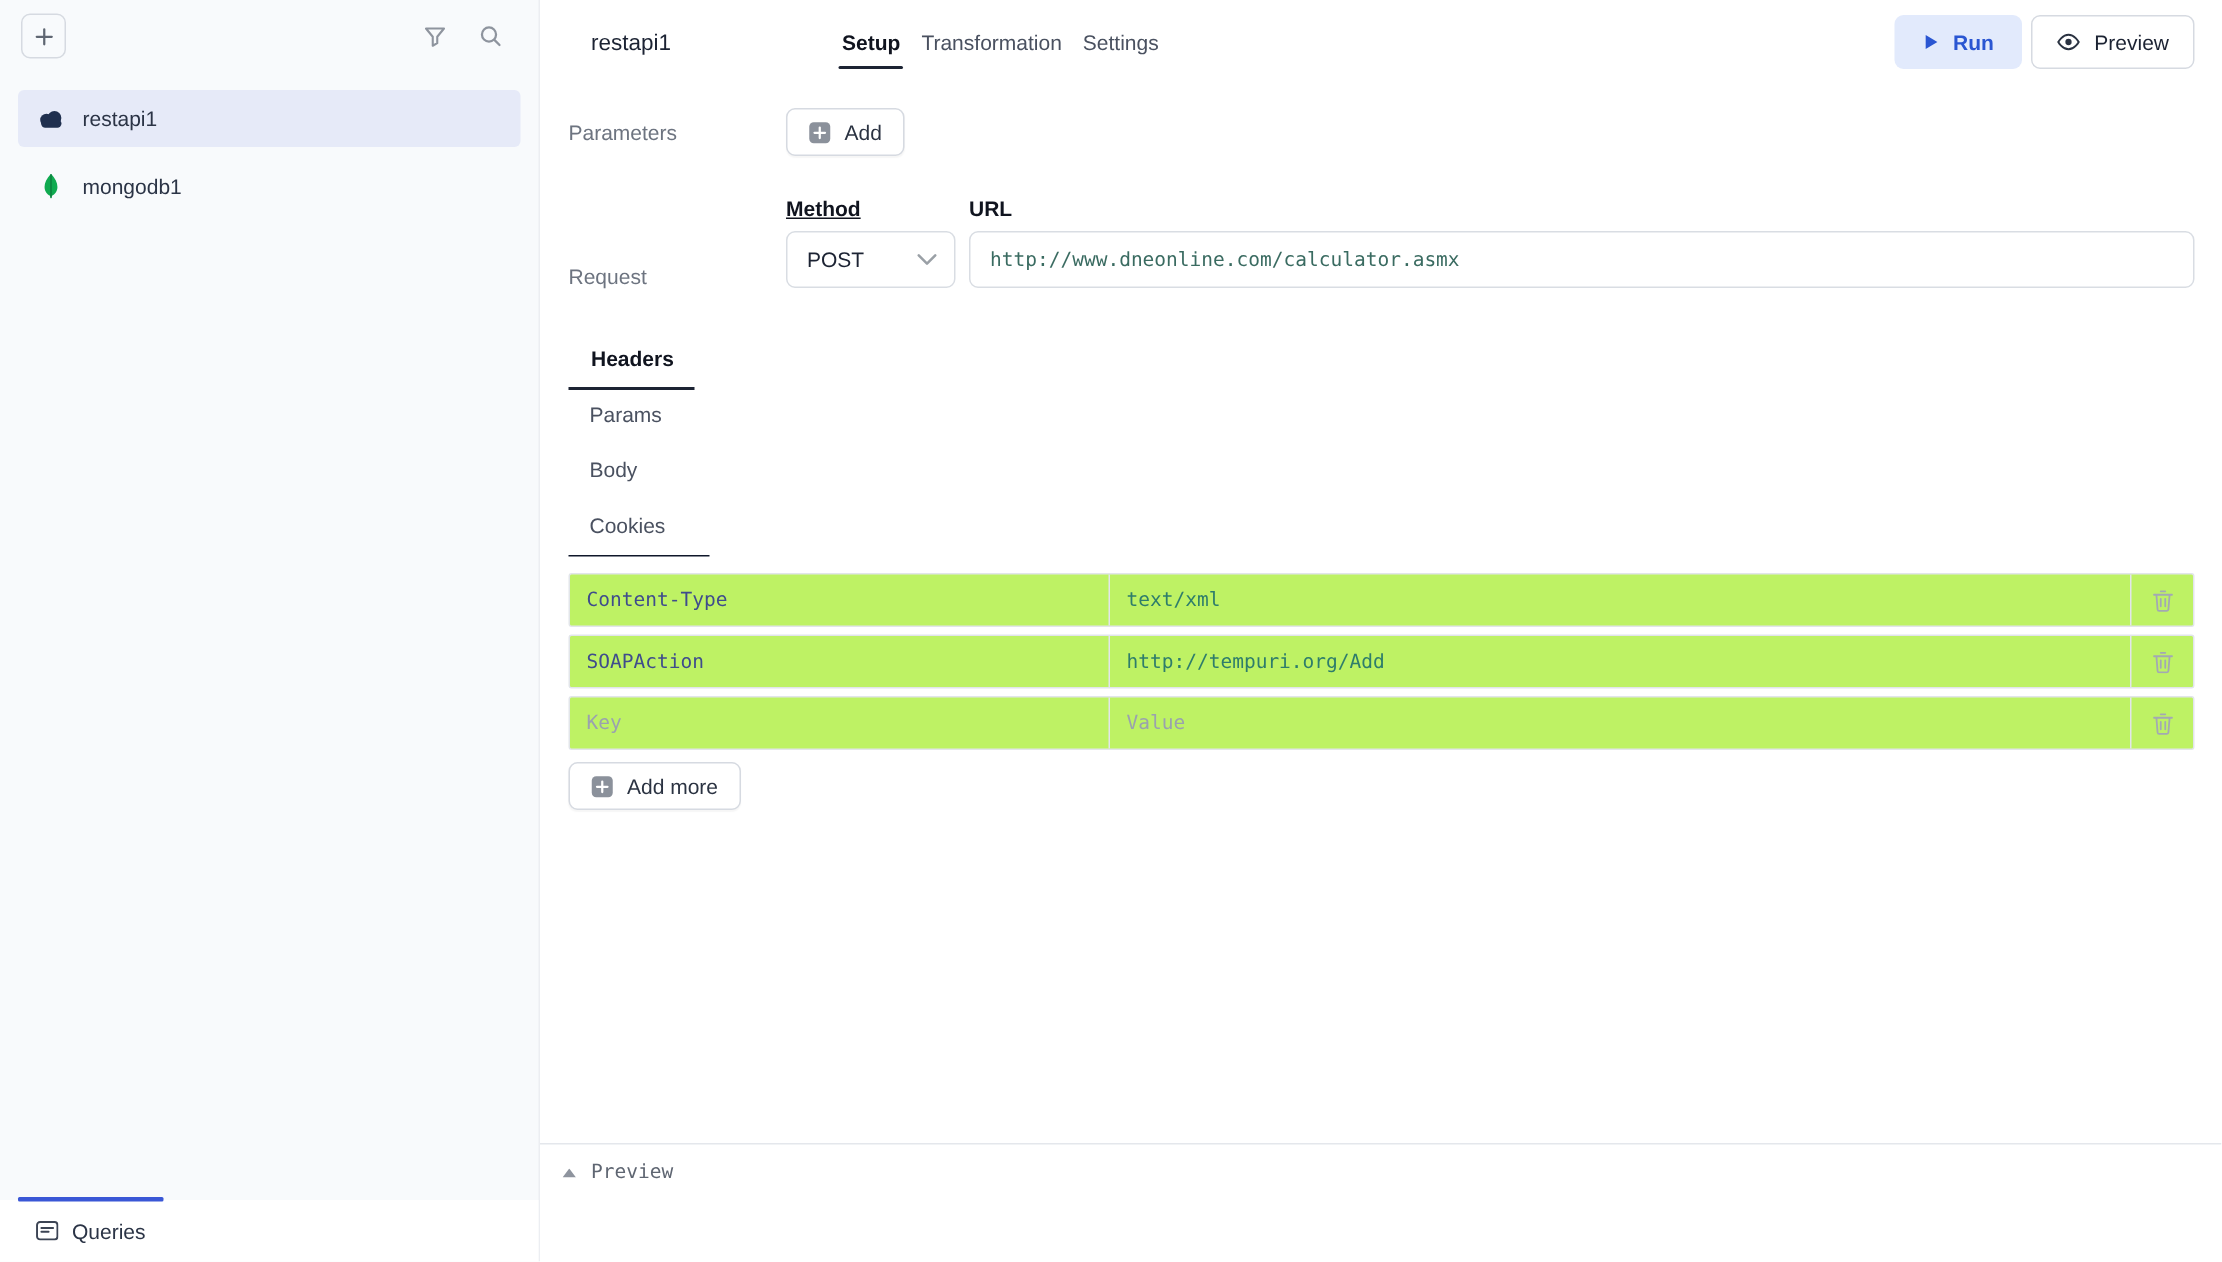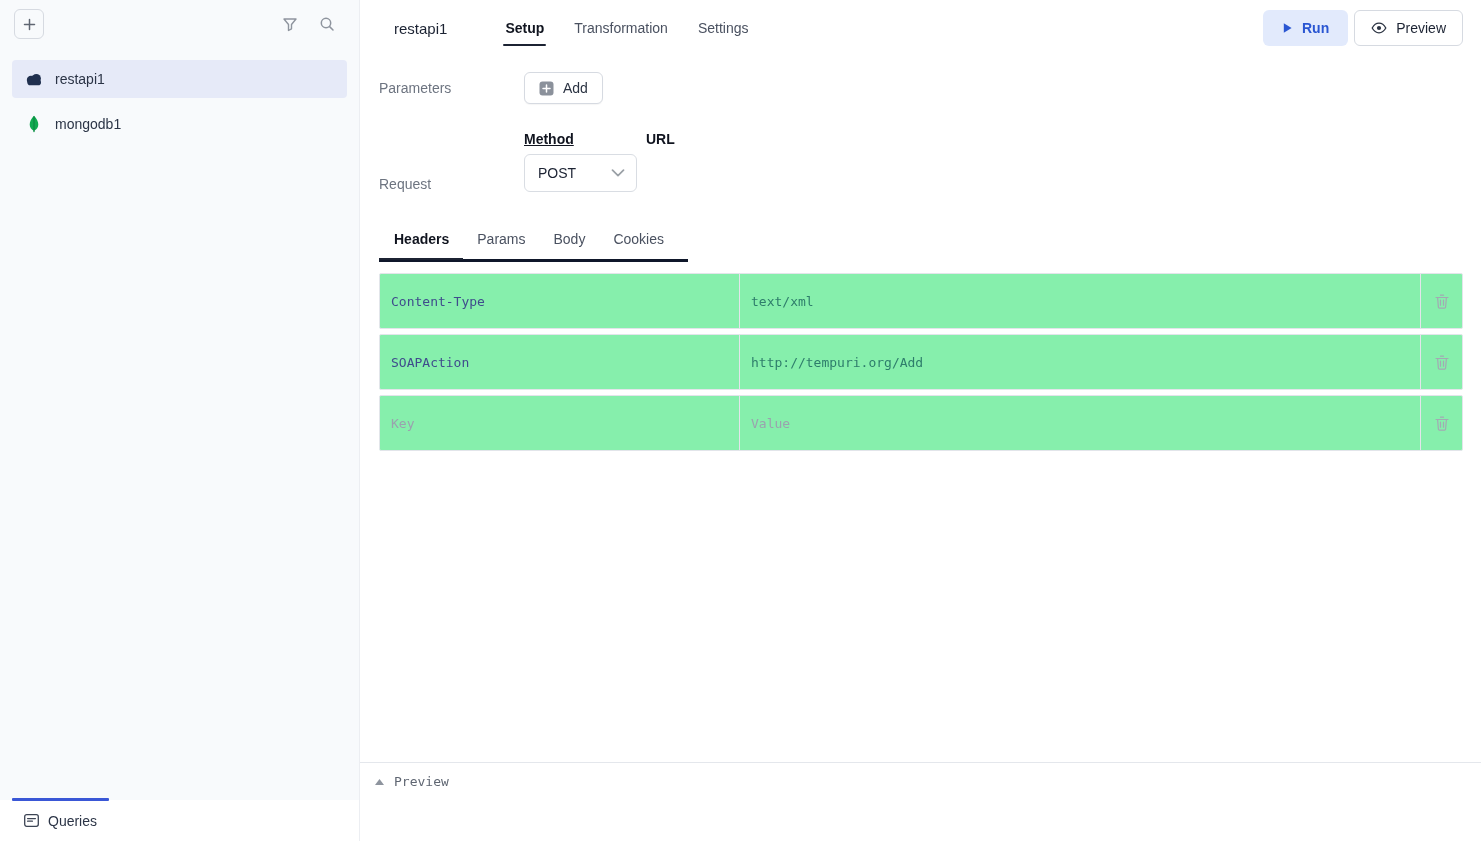--- a/index.html
+++ b/index.html
@@ -37,21 +37,21 @@
 
   .sb-bottom { height: 41px; background: #ffffff; position: relative; display: flex; align-items: center; padding: 0 24px; }
   .active-indicator { position: absolute; top: -2px; left: 12px; width: 97px; height: 3px; background: #3a57d6; border-radius: 1px; }
   .queries-tab { display: flex; align-items: center; gap: 9px; font-size: 14px; font-weight: 500; color: #2b3446; cursor: pointer; }
 
   
   .main { flex: 1; display: flex; flex-direction: column; background: #ffffff; min-width: 0; }
 
   .main-header { height: 56px; display: flex; align-items: center; padding: 0 18px; }
   .page-title { font-size: 15px; font-weight: 500; color: #1c2333; margin-left: 16px; }
-  .main-tabs { display: flex; gap: 26px; margin-left: 56px; align-self: stretch; justify-content: space-between; }
+  .main-tabs { display: flex; gap: 10px; margin-left: 112px; align-self: stretch; justify-content: space-between; }
   .mtab {
     display: flex; align-items: center; font-size: 14px; color: #4a5160;
     position: relative; cursor: pointer; padding: 0 2px;
   }
   .mtab.active { color: #10141f; font-weight: 600; }
   .mtab.active::after { content: ""; position: absolute; left: 0; right: 0; bottom: 10px; height: 2px; background: #1c2333; border-radius: 1px; }
 
   .header-actions { margin-left: auto; display: flex; align-items: center; gap: 6px; }
   .run-btn {
     height: 36px; padding: 0 19px; background: #e2eafc; color: #2a56d2;
@@ -90,28 +90,28 @@
   .url-field {
     flex: 1; height: 38px; border: 1px solid #d9dde3; border-radius: 6px;
     display: flex; align-items: center; padding: 0 2px; background: #fff;
   }
   .code-input {
     width: 100%; height: 100%; border: none; outline: none; background: transparent;
     font-family: "DejaVu Sans Mono", monospace; font-size: 13px; padding: 0 11px;
   }
   .url-field .code-input { color: #3a6b61; }
 
-  .sub-tabs { display: flex; margin-top: 30px; border-bottom: 3px solid #0f172a; width: fit-content; padding-right: 10px; }
+  .sub-tabs { display: flex; margin-top: 30px; border-bottom: 1px solid #0f172a; width: fit-content; padding-right: 10px; flex-direction: column; }
   .stab { font-size: 14px; color: #4a5160; padding: 9px 14px 12px; position: relative; cursor: pointer; }
   .stab:first-child { padding-left: 15px; }
   .stab.active { color: #10141f; font-weight: 600; }
   .stab.active::after { content: ""; position: absolute; left: 0; right: 0; bottom: -1px; height: 2px; background: #1c2333; }
 
   .kv-table { margin-top: 11px; }
-  .kv-row { display: flex; border: 1px solid #e2e5ea; border-radius: 2px; height: 56px; background: #86efac; margin-bottom: 5px; }
+  .kv-row { display: flex; border: 1px solid #e2e5ea; border-radius: 2px; height: 36px; background: #bef264; margin-bottom: 5px; }
   .kv-key { width: 360px; border-right: 1px solid #e2e5ea; display: flex; align-items: center; }
   .kv-value { flex: 1; display: flex; align-items: center; min-width: 0; }
   .kv-action { width: 42px; border-left: 1px solid #e2e5ea; display: flex; align-items: center; justify-content: center; }
   .kv-key .code-input { color: #3f4c8c; }
   .kv-value .code-input { color: #2e7d6b; }
   .code-input::placeholder { color: #9aa2ae; opacity: 1; }
   .trash-btn { background: none; border: none; cursor: pointer; display: grid; place-items: center; padding: 4px; }
 
   .add-more-wrap { margin-top: 8px; }
 
@@ -247,20 +247,23 @@
           </div>
           <div class="fields-row">
             <div class="method-select">
               <span>POST</span>
               <span>
                 <svg width="14" height="8" viewBox="0 0 14 8">
                     <path d="M1.5 1.2L7 6.7l5.5-5.5" fill="none" stroke="#9aa0a6" stroke-width="1.7" stroke-linecap="round" stroke-linejoin="round"></path>
                   </svg>
               </span>
             </div>
+            <div class="url-field">
+              <input class="code-input" type="text" value="http://www.dneonline.com/calculator.asmx" style="">
+            </div>
           </div>
         </div>
       </div>
 
       <div class="sub-tabs">
         <div class="stab active">Headers</div>
         <div class="stab">Params</div>
         <div class="stab">Body</div>
         <div class="stab">Cookies</div>
       </div>
@@ -319,20 +322,31 @@
                     <path d="M1 3.5h12M5.5 1.2h3M2.6 3.5l.8 9.8a1 1 0 0 0 1 .9h5.2a1 1 0 0 0 1-.9l.8-9.8" fill="none" stroke="#a3a9b3" stroke-width="1.2" stroke-linecap="round"></path>
                     <path d="M5.5 6.2v5M8.5 6.2v5" stroke="#a3a9b3" stroke-width="1.2" stroke-linecap="round"></path>
                   </svg>
               </span>
             </button>
           </div>
         </div>
 
       </div>
 
+      <div class="add-more-wrap">
+        <button class="ghost-btn">
+          <span>
+            <svg width="15" height="15" viewBox="0 0 15 15">
+                <rect x="0.5" y="0.5" width="14" height="14" rx="3" fill="#8b919b"></rect>
+                <path d="M7.5 4v7M4 7.5h7" stroke="#fff" stroke-width="1.5" stroke-linecap="round"></path>
+              </svg>
+          </span>
+          <span>Add more</span>
+        </button>
+      </div>
 
     </section>
 
     <div class="preview-bar">
       <span>
         <svg width="9" height="6" viewBox="0 0 9 6">
             <path d="M4.5 0L9 6H0z" fill="#8e949e"></path>
           </svg>
       </span>
       <span class="pb-label">Preview</span>

